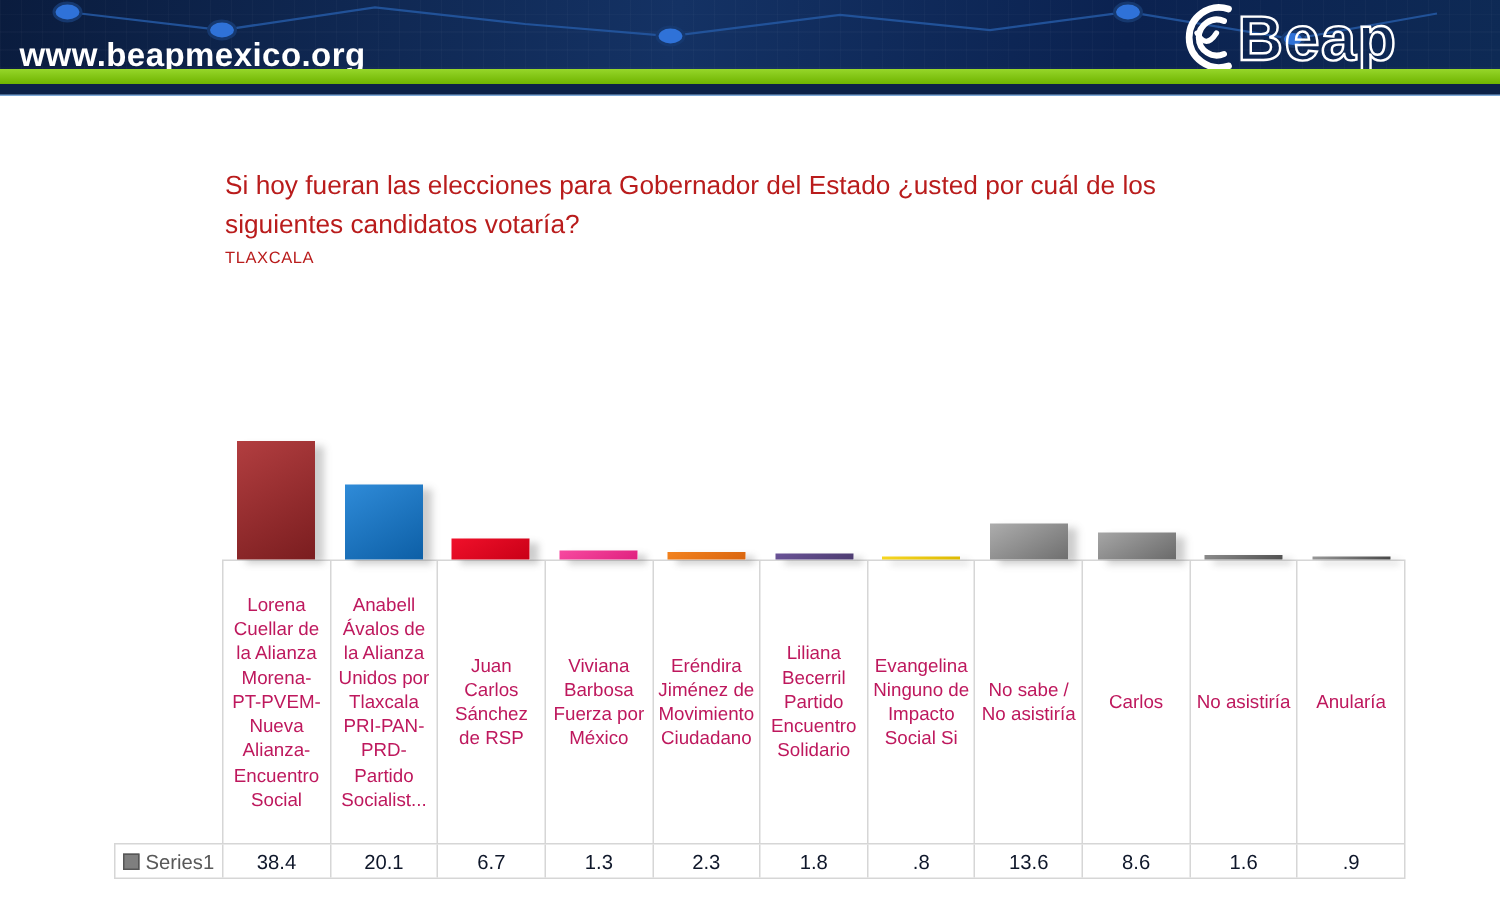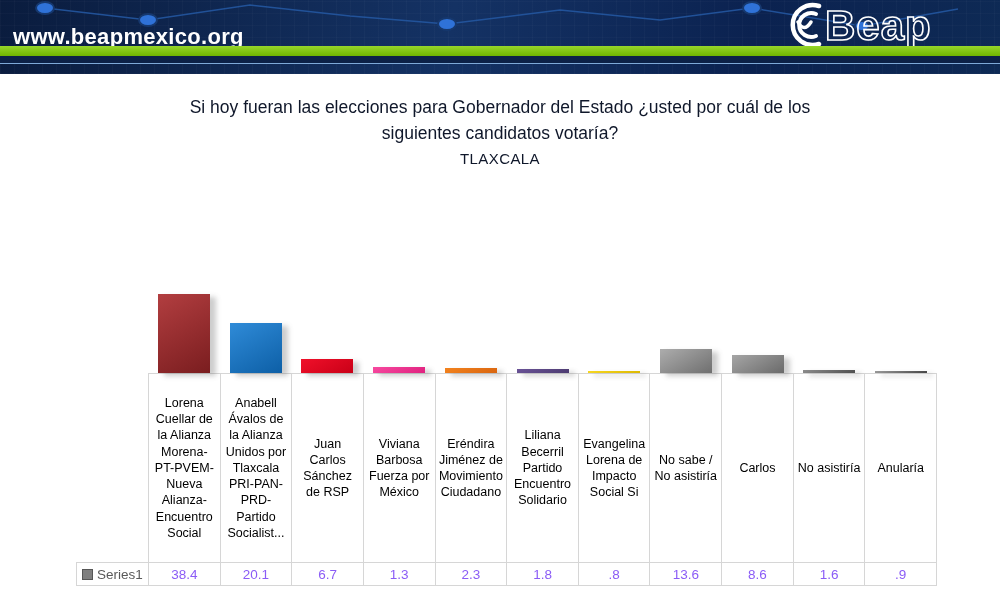--- a/index.html
+++ b/index.html
@@ -2,21 +2,21 @@
 <html><head>
 <meta charset="utf-8">
 <style>
   html,body{margin:0;padding:0;}
   body{
     width:1000px;height:600px;position:relative;overflow:hidden;
     background:#ffffff;font-family:"Liberation Sans",sans-serif;
   }
   
   .header{
-    position:absolute;left:0;top:0;width:1000px;height:74px;
+    position:absolute;left:0;top:0;width:1000px;height:46px;
     background:linear-gradient(100deg,#0a1c3e 0%,#143264 45%,#0b2250 75%,#0e2a55 100%);
   }
   .header .texture{
     position:absolute;inset:0;
     background:
       repeating-linear-gradient(90deg,rgba(255,255,255,0.025) 0 1px,transparent 1px 14px),
       repeating-linear-gradient(0deg,rgba(255,255,255,0.02) 0 1px,transparent 1px 12px);
   }
   .net-svg{position:absolute;left:0;top:0;}
   .site-url{
@@ -27,55 +27,55 @@
     position:absolute;left:0;top:46px;width:1000px;height:10px;
     background:linear-gradient(#96d62a,#6fb400);
   }
   .navy-substripe{
     position:absolute;left:0;top:56px;width:1000px;height:7px;
     background:#0c2147;border-bottom:1px solid #7ea9d8;
   }
   .logo{position:absolute;right:4px;top:2px;width:215px;height:46px;}
   
   .title-block{
-    position:absolute;left:150px;top:94px;width:700px;text-align:center;color:#0f172a;
+    position:absolute;left:150px;top:110px;width:700px;text-align:left;color:#b91c1c;
   }
   .title-q{font-size:17.5px;line-height:1.5;}
-  .title-sub{font-size:15px;margin-top:3px;letter-spacing:0.4px;}
+  .title-sub{font-size:11px;margin-top:3px;letter-spacing:0.4px;}
   
   .chart{position:absolute;left:76px;top:293px;width:861px;}
   .plot-row{margin-left:72px;height:80px;display:flex;align-items:flex-end;}
   .plot-cell{flex:1;display:flex;align-items:flex-end;justify-content:center;}
   .bar{width:52px;box-shadow:6px 3px 5px rgba(90,90,90,0.30);}
   .label-row{
     margin-left:72px;display:flex;height:188px;
     border-top:1px solid #d6d6d6;
   }
   .label-cell{
     flex:1;border-left:1px solid #d6d6d6;
     display:flex;align-items:center;justify-content:center;text-align:center;
-    font-size:12.5px;line-height:1.3;color:#000000;padding:2px 3px;box-sizing:border-box;
+    font-size:12.5px;line-height:1.3;color:#be185d;padding:2px 3px;box-sizing:border-box;
     overflow:hidden;
   }
   .label-cell:last-child{border-right:1px solid #d6d6d6;}
   .value-row{
     display:flex;height:22px;border:1px solid #d6d6d6;box-sizing:content-box;
   }
   .legend-cell{
     width:71px;flex:none;display:flex;align-items:center;padding-left:5px;
     font-size:13.5px;color:#595959;box-sizing:border-box;
   }
   .legend-marker{
     width:9px;height:9px;background:#7f7f7f;border:1px solid #565656;
     display:inline-block;margin-right:4px;flex:none;
   }
   .value-cell{
     flex:1;border-left:1px solid #d6d6d6;
     display:flex;align-items:center;justify-content:center;
-    font-size:13.5px;color:#8b5cf6;
+    font-size:13.5px;color:#0f172a;
   }
 </style>
 </head>
 <body>
 
 <div class="header">
   <div class="texture"></div>
   <svg class="net-svg" width="1000" height="46" viewBox="0 0 1000 46">
     <polyline points="45,8 148,20 250,5 350,16 447,24 560,10 660,20 752,8 862,26 958,9" fill="none" stroke="#2456a0" stroke-width="1.5" opacity="0.9"></polyline>
     <g fill="#2f72d8" stroke="#16386e" stroke-width="2">
@@ -140,21 +140,21 @@
         <div class="bar" style="height: 2px; background: linear-gradient(150deg, rgb(154, 154, 154), rgb(69, 69, 69));"></div>
       </div>
     </div>
   <div class="label-row">
       <div class="label-cell">Lorena Cuellar de la Alianza Morena-PT-PVEM-Nueva Alianza-Encuentro Social</div>
       <div class="label-cell">Anabell Ávalos de la Alianza Unidos por Tlaxcala PRI-PAN-PRD-Partido Socialist...</div>
       <div class="label-cell">Juan Carlos Sánchez de RSP</div>
       <div class="label-cell">Viviana Barbosa Fuerza por México</div>
       <div class="label-cell">Eréndira Jiménez de Movimiento Ciudadano</div>
       <div class="label-cell">Liliana Becerril Partido Encuentro Solidario</div>
-      <div class="label-cell">Evangelina Lorena de Impacto Social Si</div>
+      <div class="label-cell">Evangelina Ninguno de Impacto Social Si</div>
       <div class="label-cell">No sabe / No asistiría</div>
       <div class="label-cell">Carlos</div>
       <div class="label-cell">No asistiría</div>
       <div class="label-cell">Anularía</div>
     </div>
   <div class="value-row">
     <div class="legend-cell">
       <span class="legend-marker"></span>
       <span>Series1</span>
     </div>

